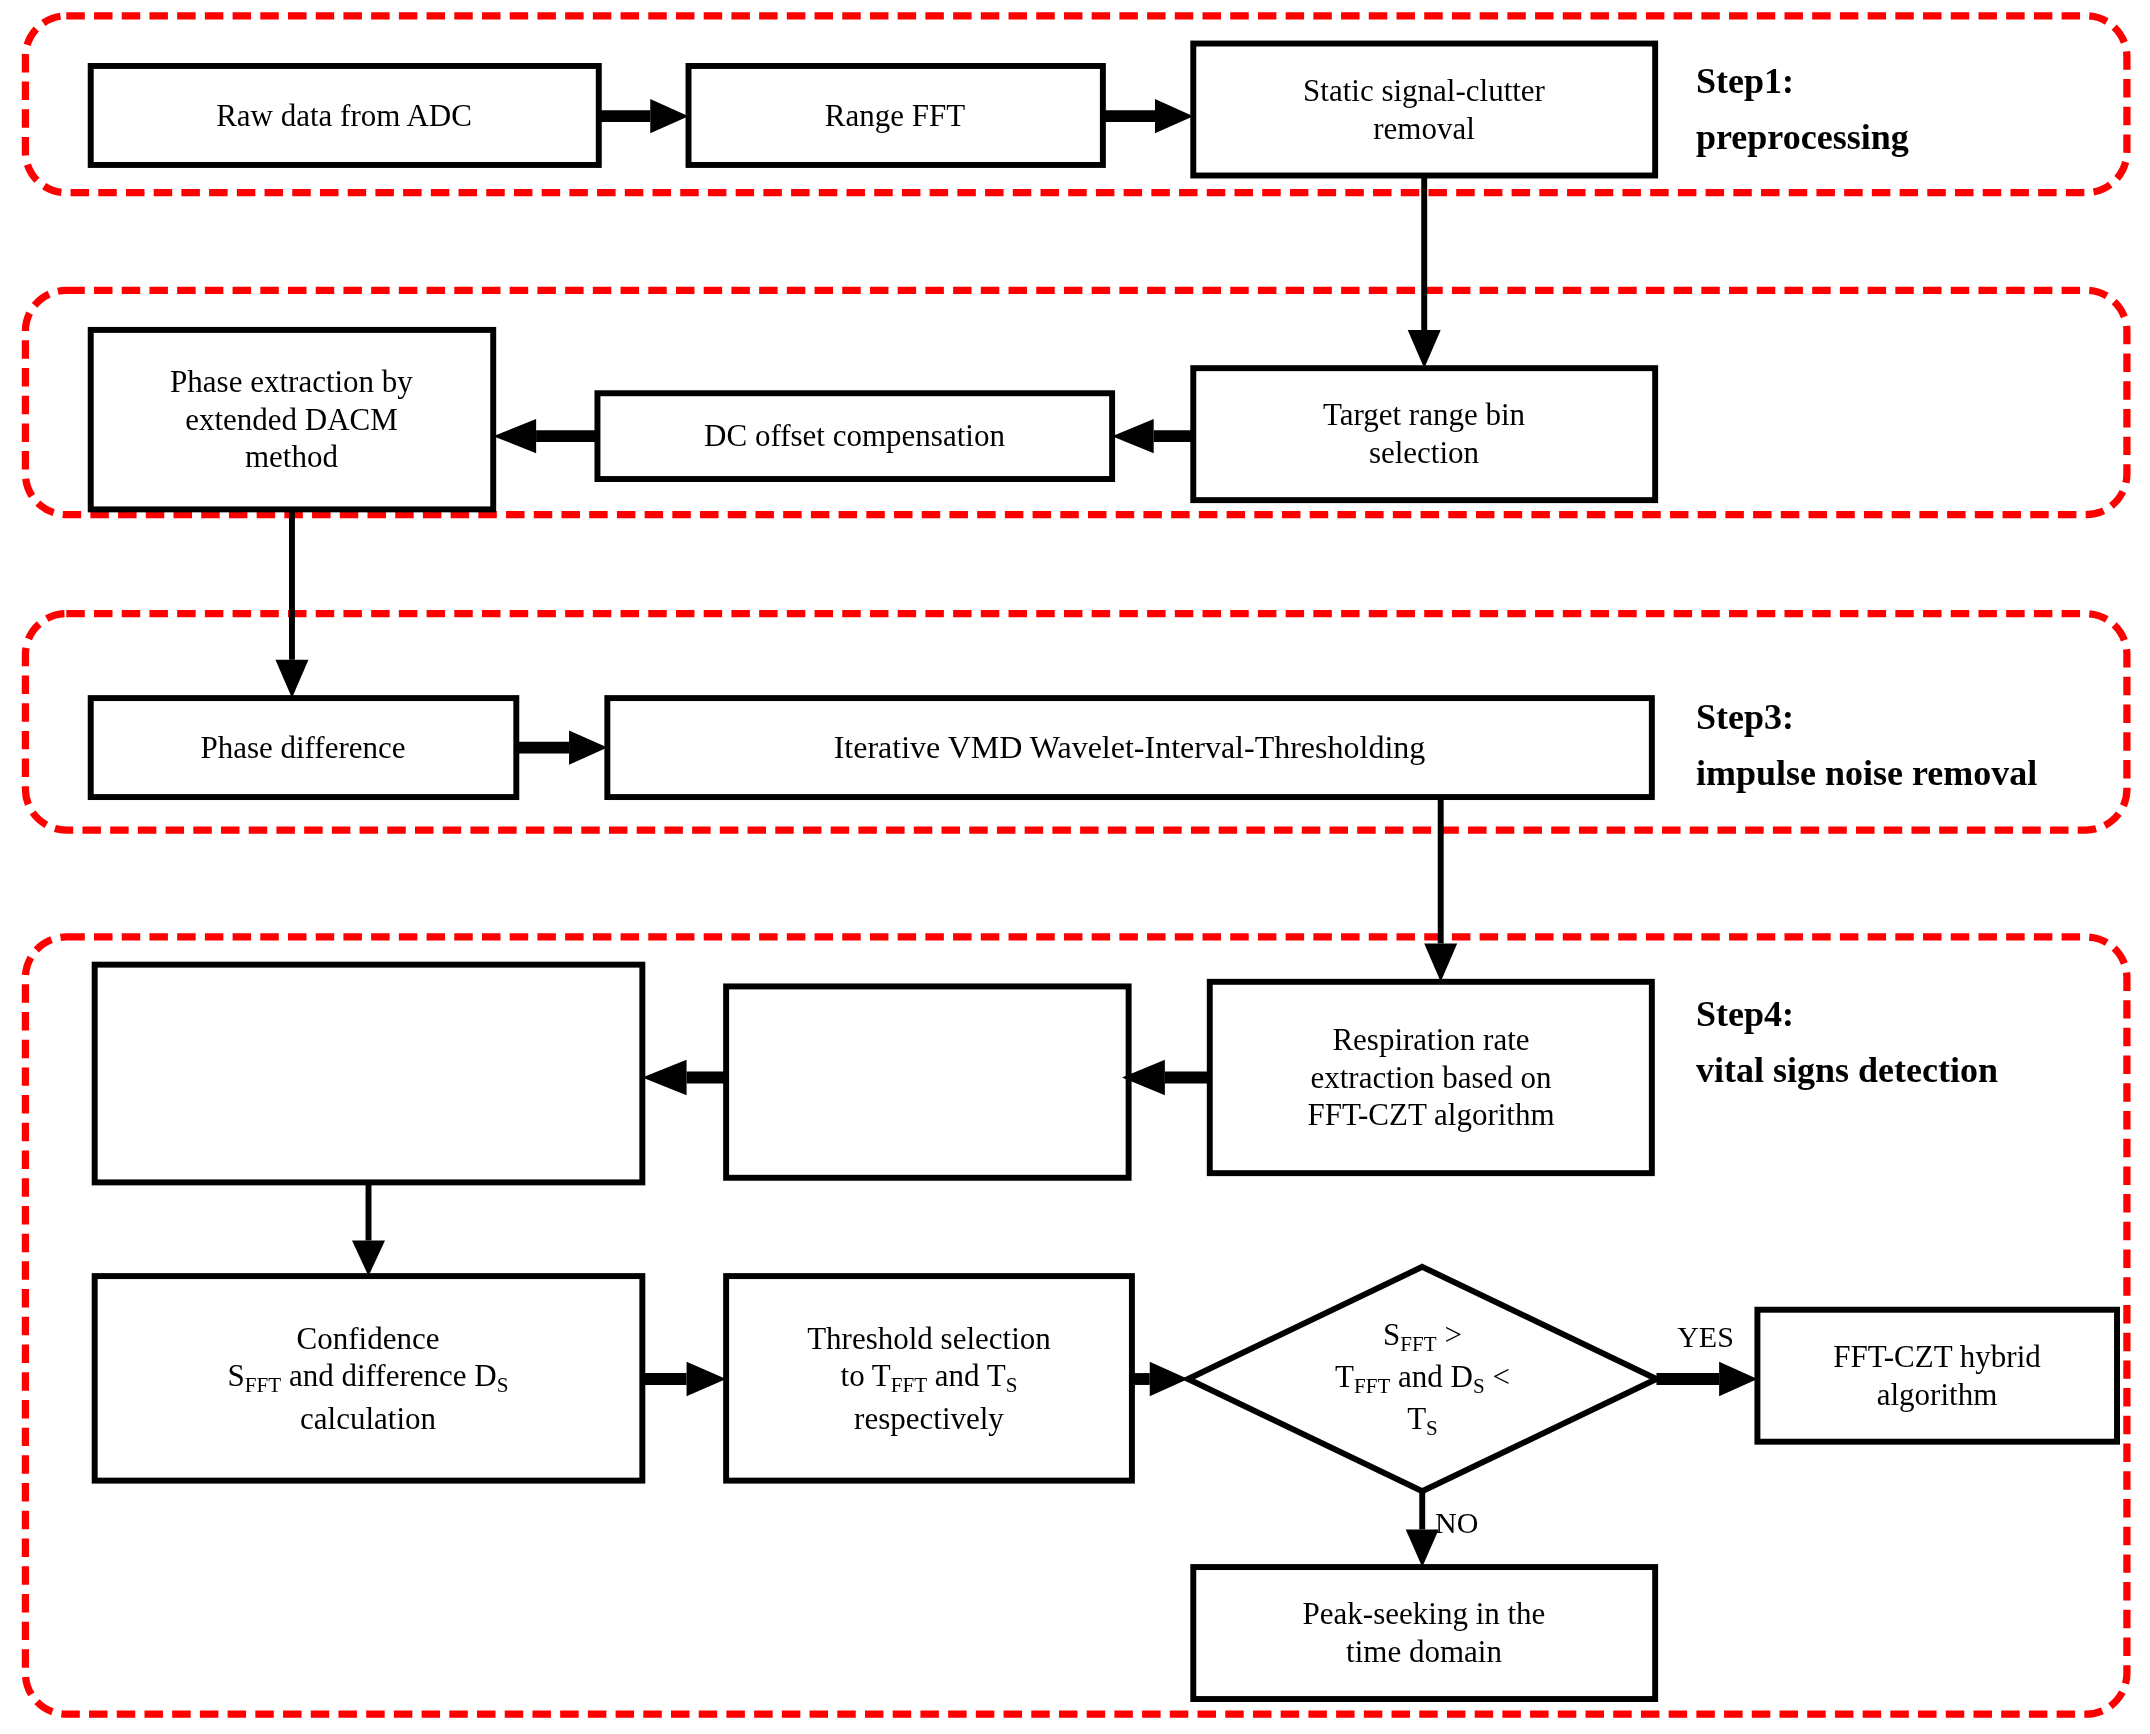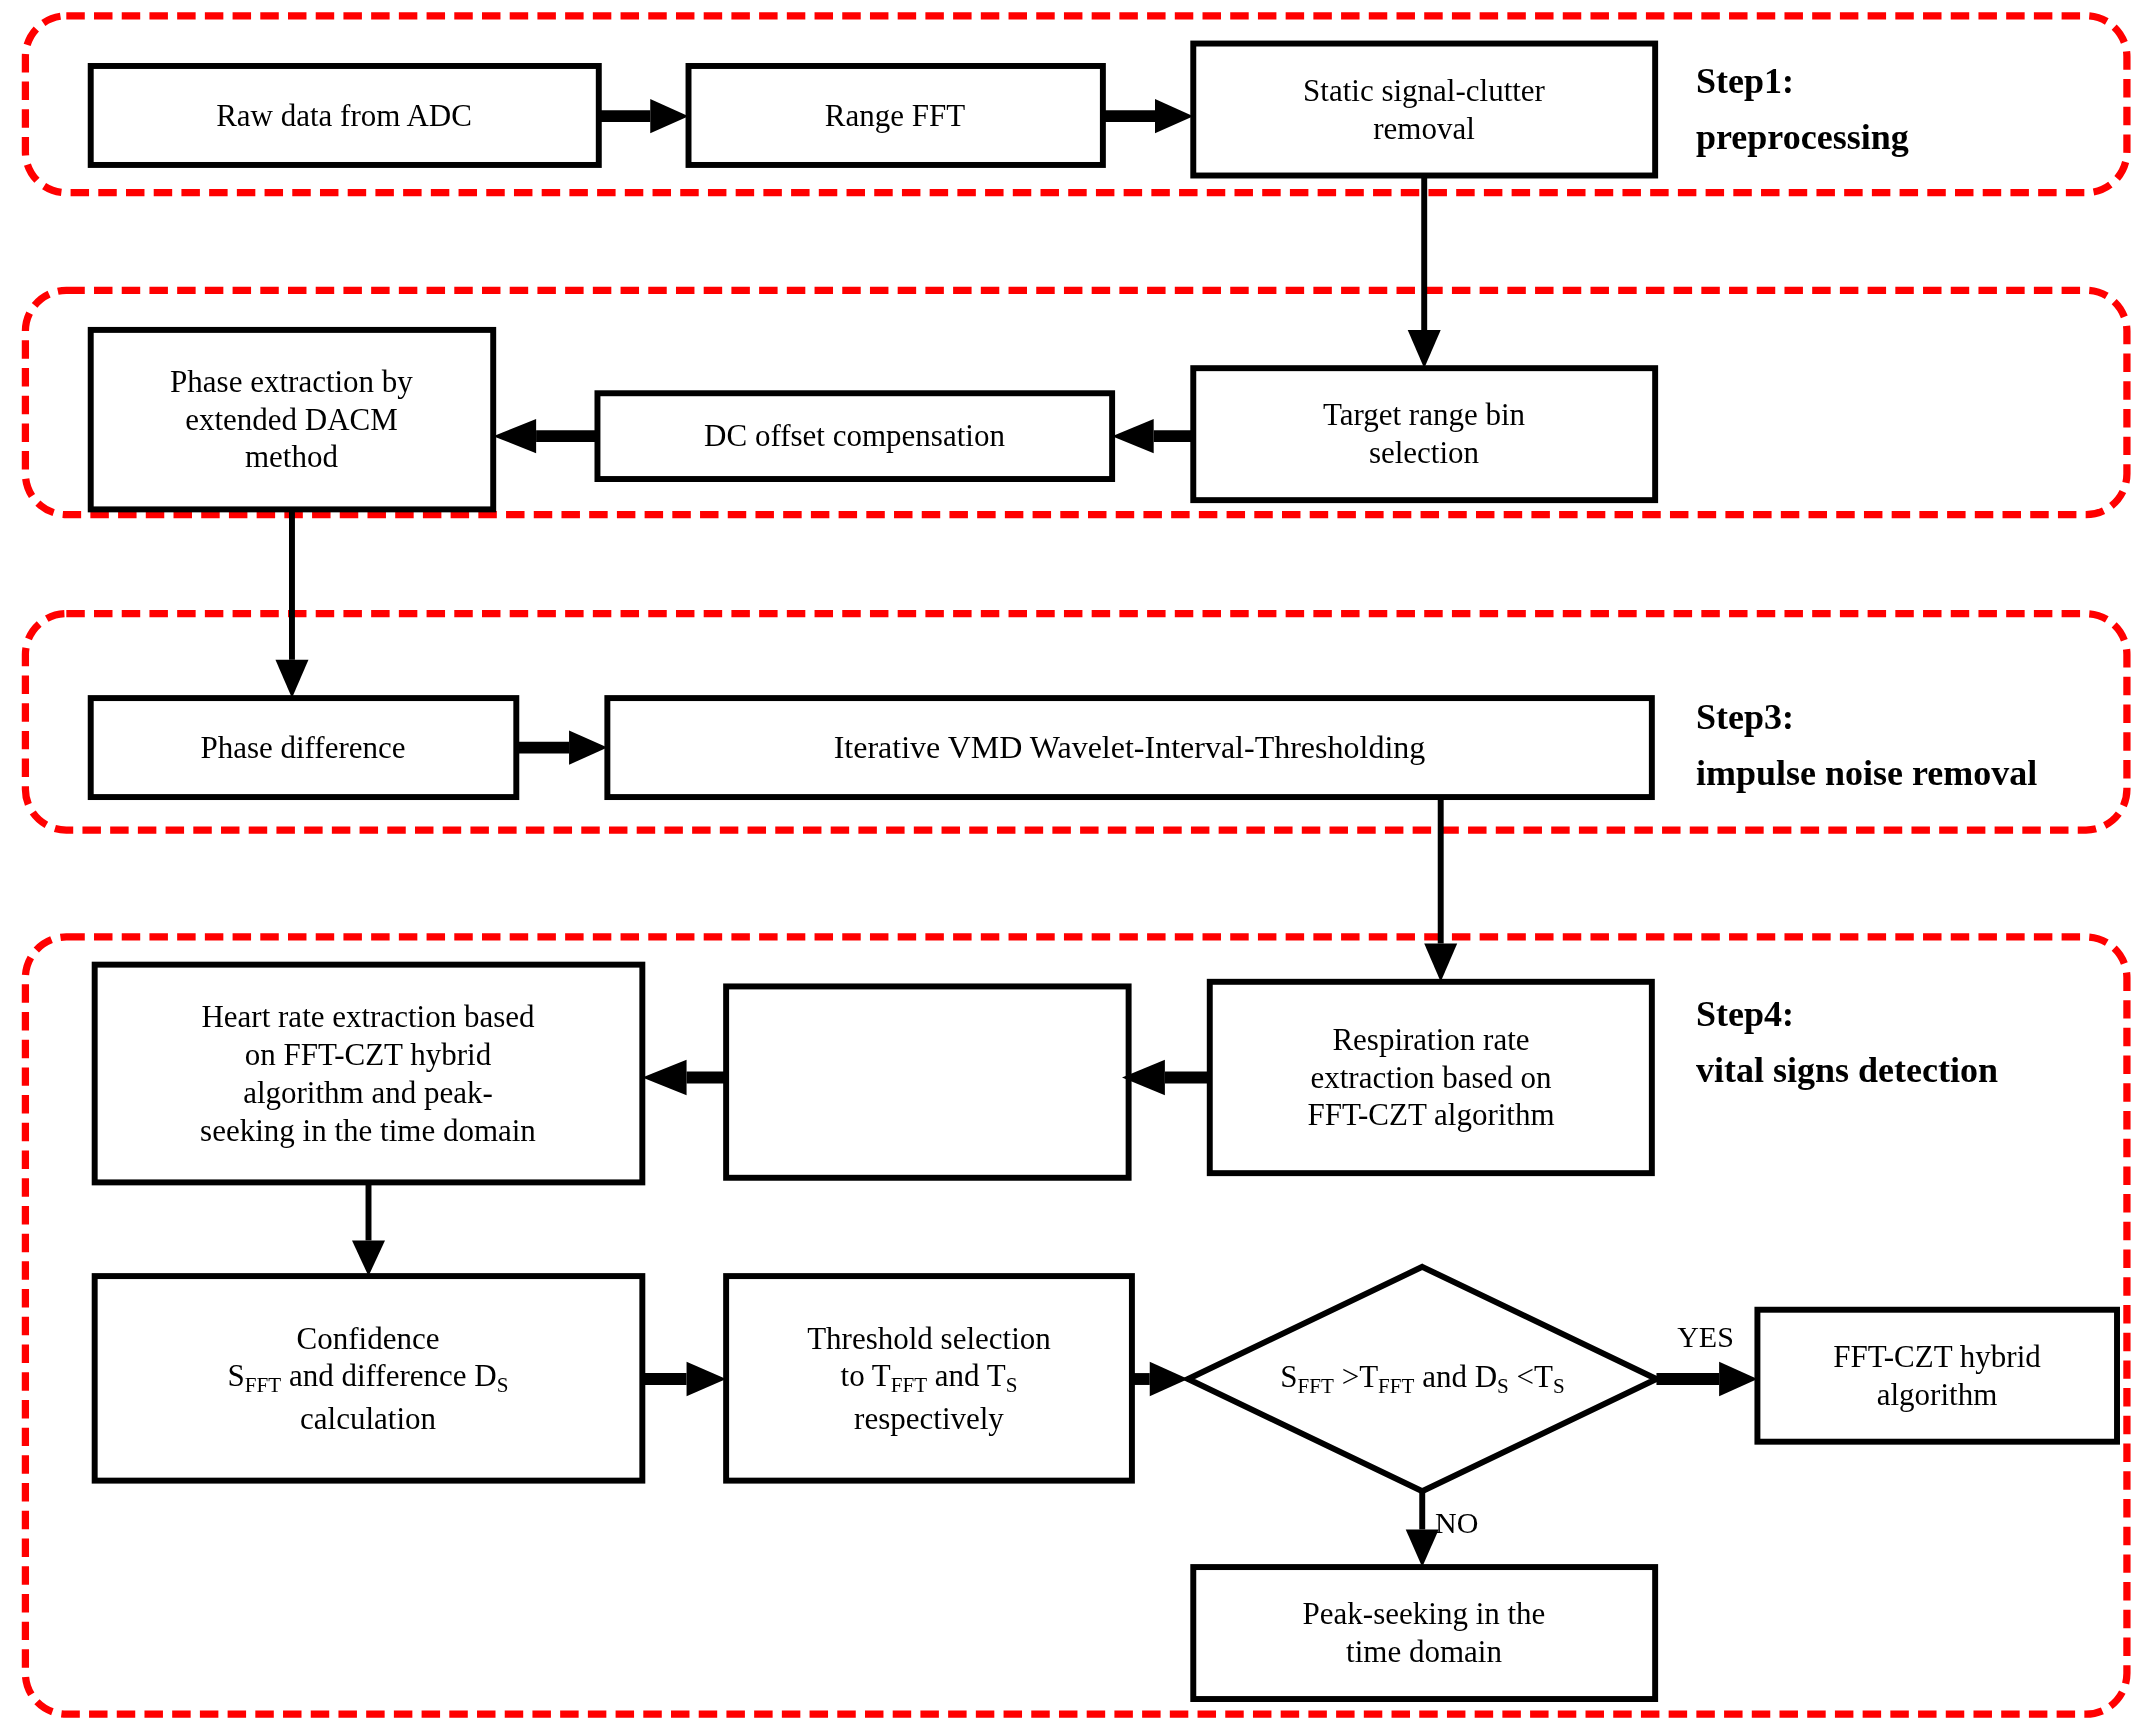--- a/index.html
+++ b/index.html
@@ -153,42 +153,38 @@
   <div class="lbl node-label" style="left:90px;top:698px;width:426px;height:99px;">Phase difference</div>
   <div class="lbl node-label big" style="left:607px;top:698px;width:1045px;height:99px;">Iterative VMD Wavelet-Interval-Thresholding</div>
   <div class="lbl step-label" style="left:1696px;top:690px;width:449px;height:139px;flex-direction:column;align-items:flex-start;">
     <span>Step3:</span>
     <span>impulse noise removal</span>
   </div>
 
   <div class="lbl node-label" style="left:1210px;top:982px;width:442px;height:191px;">Respiration rate
 extraction based on
 FFT-CZT algorithm</div>
-  <div class="lbl node-label" style="left:94px;top:965px;width:548px;height:218px;">Heart rate extraction based
-on FFT-CZT hybrid
-algorithm and peak-
-seeking in the time domain</div>
   <div class="lbl step-label" style="left:1696px;top:970px;width:449px;height:145px;flex-direction:column;align-items:flex-start;justify-content:center;">
     <span>Step4:</span>
     <span>vital signs detection</span>
   </div>
 
   <div class="lbl node-label" style="left:94px;top:1276px;width:548px;height:205px;flex-direction:column;">
     <span>Confidence</span>
     <span><span>S</span><sub>FFT</sub><span> and difference D</span><sub>S</sub></span>
     <span>calculation</span>
   </div>
 
   <div class="lbl node-label" style="left:726px;top:1276px;width:406px;height:205px;flex-direction:column;">
     <span>Threshold selection</span>
     <span><span>to T</span><sub>FFT</sub><span> and T</span><sub>S</sub></span>
     <span>respectively</span>
   </div>
 
-  <div class="lbl node-label" style="left:1254px;top:1290px;width:337px;height:178px;flex-direction:row;">
+  <div class="lbl node-label" style="left:1254px;top:1290px;width:337px;height:178px;flex-direction:column;">
     <span><span>S</span><sub>FFT</sub><span> &gt;</span></span>
     <span><span>T</span><sub>FFT</sub><span> and D</span><sub>S</sub><span> &lt;</span></span>
     <span><span>T</span><sub>S</sub></span>
   </div>
 
   <div class="lbl node-label" style="left:1757px;top:1310px;width:360px;height:132px;">FFT-CZT hybrid
 algorithm</div>
   <div class="lbl node-label" style="left:1193px;top:1567px;width:462px;height:132px;">Peak-seeking in the
 time domain</div>
 

